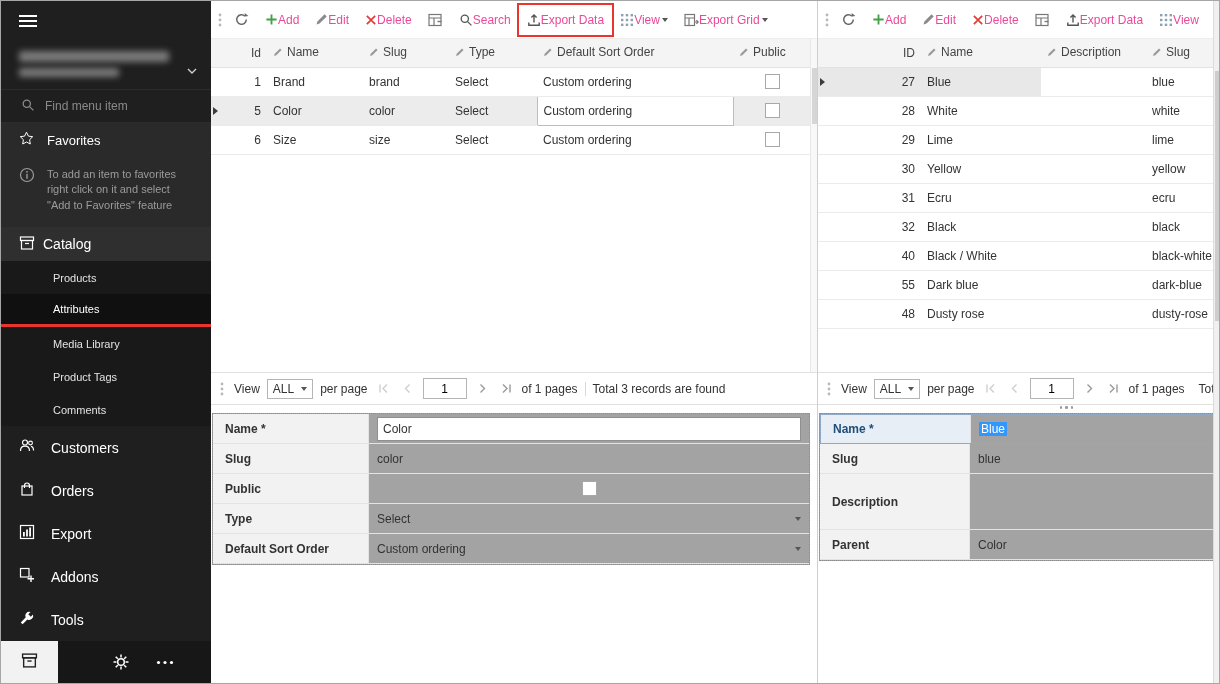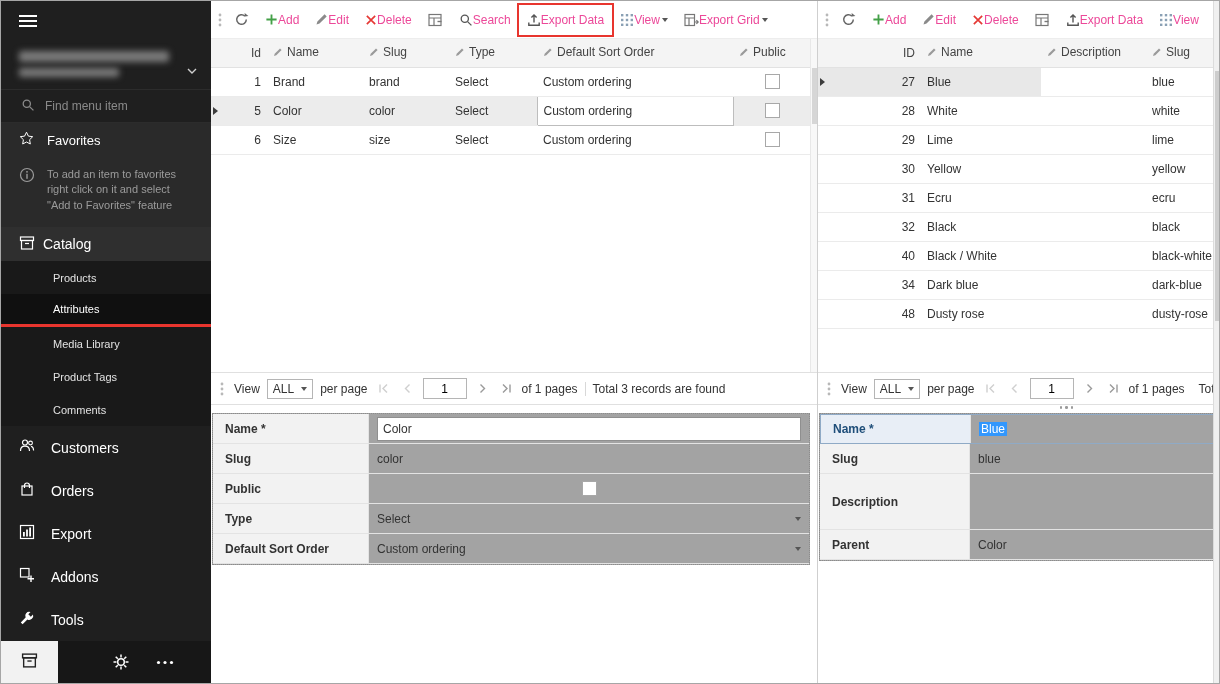--- a/index.html
+++ b/index.html
@@ -603,21 +603,21 @@
               </tr>
             <tr>
                 <td class="marker"></td>
                 <td class="c-id">40</td>
                 <td>Black / White</td>
                 <td></td>
                 <td>black-white</td>
               </tr>
             <tr>
                 <td class="marker"></td>
-                <td class="c-id">34</td>
+                <td class="c-id">55</td>
                 <td>Dark blue</td>
                 <td></td>
                 <td>dark-blue</td>
               </tr>
             <tr>
                 <td class="marker"></td>
                 <td class="c-id">48</td>
                 <td>Dusty rose</td>
                 <td></td>
                 <td>dusty-rose</td>

